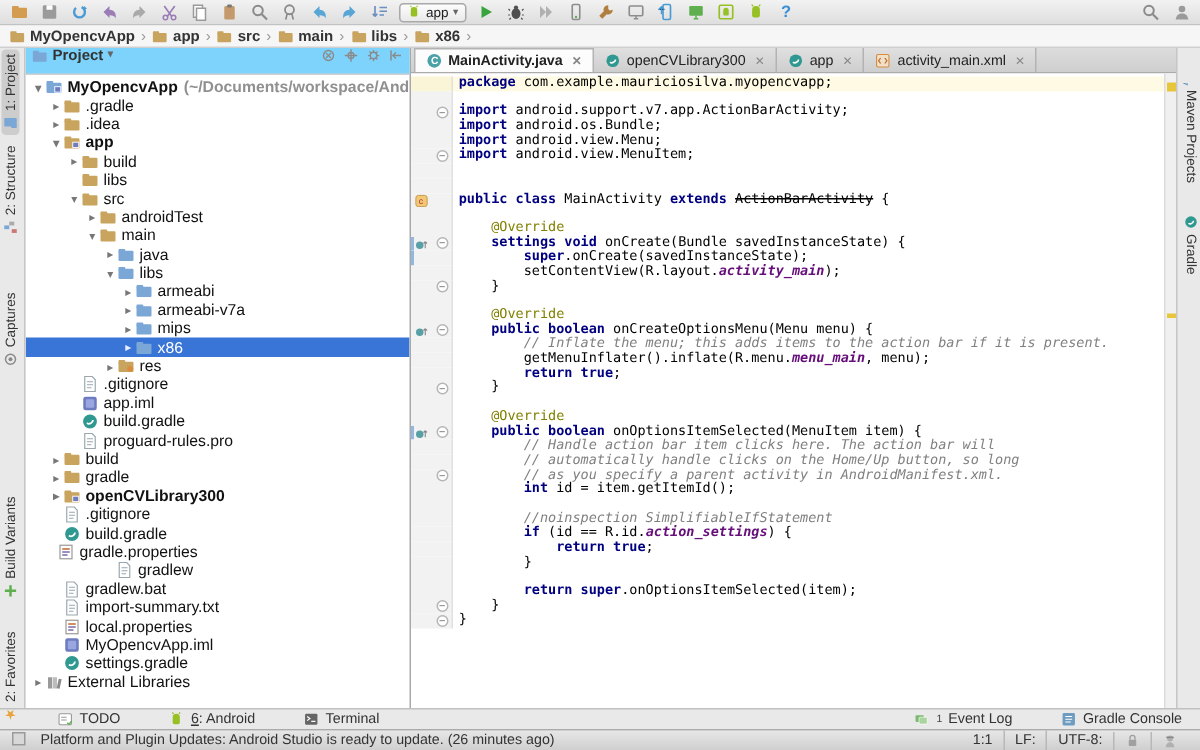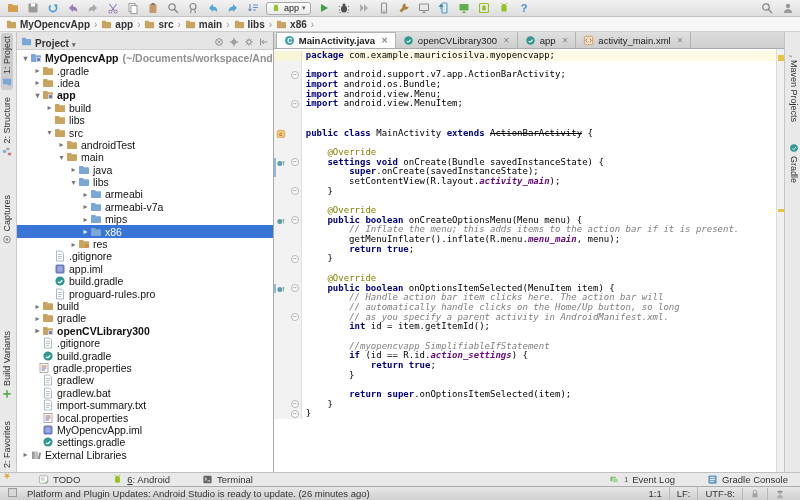--- a/index.html
+++ b/index.html
@@ -29,21 +29,21 @@
   .vstrip.left{border-right:1px solid #c6c6c6;}
   .vstrip.right{flex:0 0 16px;border-left:1px solid #c6c6c6;}
   .vtab{position:absolute;display:flex;align-items:center;gap:3px;font-size:9px;color:#333;white-space:nowrap;padding:3px 1px;}
   .vtab.l{left:1px;writing-mode:vertical-rl;transform:rotate(180deg);}
   .vtab.r{right:0;writing-mode:vertical-rl;}
   .vtab.active{background:#cdcdcd;border-radius:3px;}
   .vtab svg,.vtab .vicon{flex:0 0 auto;}
 
   
   .proj{flex:0 0 188px;display:flex;flex-direction:column;background:#fff;border-right:1px solid #a9a9a9;min-height:0;}
-  .proj-head{flex:0 0 18px;display:flex;align-items:flex-end;gap:3px;padding:0 4px;background:#e5e5e5;
+  .proj-head{flex:0 0 18px;display:flex;align-items:flex-start;gap:3px;padding:0 4px;background:#7dd3fc;
     border-bottom:1px solid #d0d0d0;font-size:10px;font-weight:bold;color:#333;}
   .proj-head .car{font-size:7px;color:#666;}
   .proj-head-icons{margin-left:auto;display:flex;gap:5px;align-items:center;}
   .tree{flex:1;overflow:hidden;padding-top:2px;font-size:10.5px;color:#111;}
   .trow{height:12.4px;display:flex;align-items:center;white-space:nowrap;cursor:default;}
   .trow .arrow{width:9px;font-size:8px;color:#777;text-align:center;flex:0 0 9px;}
   .trow .ticon{width:12px;height:12px;margin-right:3px;flex:0 0 12px;display:inline-flex;align-items:center;}
   .trow .suffix{color:#909090;margin-left:4px;}
   .trow.sel{background:#3875d7;color:#fff;}
   .trow.sel .arrow,.trow.sel .suffix{color:#e8eefc;}
@@ -634,21 +634,21 @@
             <span class="arrow"></span>
             <span class="ticon">
               <svg width="12" height="12" viewBox="0 0 12 12">
                 <rect x="2" y="1.5" width="8" height="9" fill="#fff" stroke="#999" stroke-width="0.8"></rect>
                 <path d="M3.5 4h5" stroke="#c0662a" stroke-width="1"></path>
                 <path d="M3.5 6h5M3.5 8h3.5" stroke="#7b68ae" stroke-width="1"></path>
               </svg>
             </span>
             <span>gradle.properties</span>
           </div>
-          <div class="trow" style="padding-left: 16px;">
+          <div class="trow" style="padding-left: 16px; margin-left: 35px;">
             <span class="arrow"></span>
             <span class="ticon">
               <svg width="12" height="12" viewBox="0 0 12 12">
                 <path d="M2.5 1h5l2 2.2V11h-7z" fill="#fff" stroke="#9aa7b0" stroke-width="0.8"></path>
                 <path d="M4 4.5h4M4 6.5h4M4 8.5h3" stroke="#9aa7b0" stroke-width="0.7"></path>
               </svg>
             </span>
             <span>gradlew</span>
           </div>
           <div class="trow" style="padding-left: 16px;">
@@ -788,21 +788,21 @@
             <div class="cline"><div class="gut"></div><div class="ctext"><span class="p">    </span><span class="a">@Override</span></div></div>
             <div class="cline"><div class="gut"><span class="chg"></span><span class="gic"><svg width="10" height="10" viewBox="0 0 12 12">
                     <circle cx="4.6" cy="6.5" r="3" fill="#58a0a6"></circle>
                     <path d="M9 9V3.8M9 3.8L7.6 5.2M9 3.8l1.4 1.4" stroke="#888" stroke-width="0.9" fill="none"></path>
                   </svg></span><span class="fold">−</span></div><div class="ctext"><span class="p">    </span><span class="k">public boolean</span><span class="p"> onOptionsItemSelected(MenuItem item) {</span></div></div>
             <div class="cline"><div class="gut"></div><div class="ctext"><span class="p">        </span><span class="c">// Handle action bar item clicks here. The action bar will</span></div></div>
             <div class="cline"><div class="gut"></div><div class="ctext"><span class="p">        </span><span class="c">// automatically handle clicks on the Home/Up button, so long</span></div></div>
             <div class="cline"><div class="gut"><span class="fold">−</span></div><div class="ctext"><span class="p">        </span><span class="c">// as you specify a parent activity in AndroidManifest.xml.</span></div></div>
             <div class="cline"><div class="gut"></div><div class="ctext"><span class="p">        </span><span class="k">int</span><span class="p"> id = item.getItemId();</span></div></div>
             <div class="cline"><div class="gut"></div><div class="ctext"></div></div>
-            <div class="cline"><div class="gut"></div><div class="ctext"><span class="p">        </span><span class="c">//myopencvapp SimplifiableIfStatement</span></div></div>
+            <div class="cline"><div class="gut"></div><div class="ctext"><span class="p">        </span><span class="c">//noinspection SimplifiableIfStatement</span></div></div>
             <div class="cline"><div class="gut"></div><div class="ctext"><span class="p">        </span><span class="k">if</span><span class="p"> (id == R.id.</span><span class="f">action_settings</span><span class="p">) {</span></div></div>
             <div class="cline"><div class="gut"></div><div class="ctext"><span class="p">            </span><span class="k">return true</span><span class="p">;</span></div></div>
             <div class="cline"><div class="gut"></div><div class="ctext"><span class="p">        }</span></div></div>
             <div class="cline"><div class="gut"></div><div class="ctext"></div></div>
             <div class="cline"><div class="gut"></div><div class="ctext"><span class="p">        </span><span class="k">return super</span><span class="p">.onOptionsItemSelected(item);</span></div></div>
             <div class="cline"><div class="gut"><span class="fold">−</span></div><div class="ctext"><span class="p">    }</span></div></div>
             <div class="cline"><div class="gut"><span class="fold">−</span></div><div class="ctext"><span class="p">}</span></div></div>
           </div>
         <div class="stripe">
           <div class="m1"></div>

